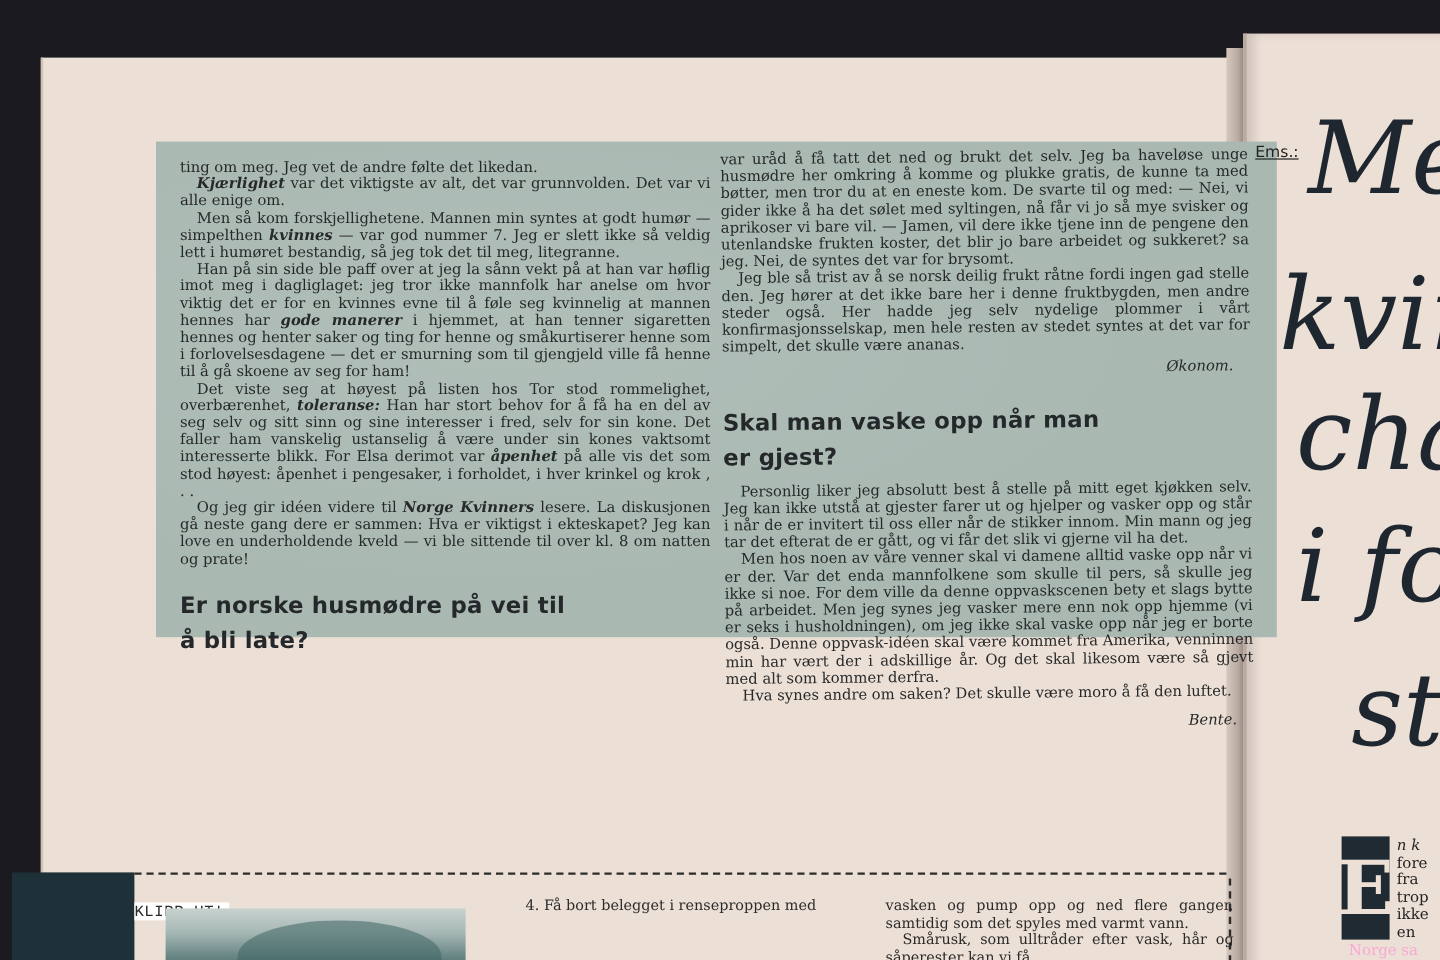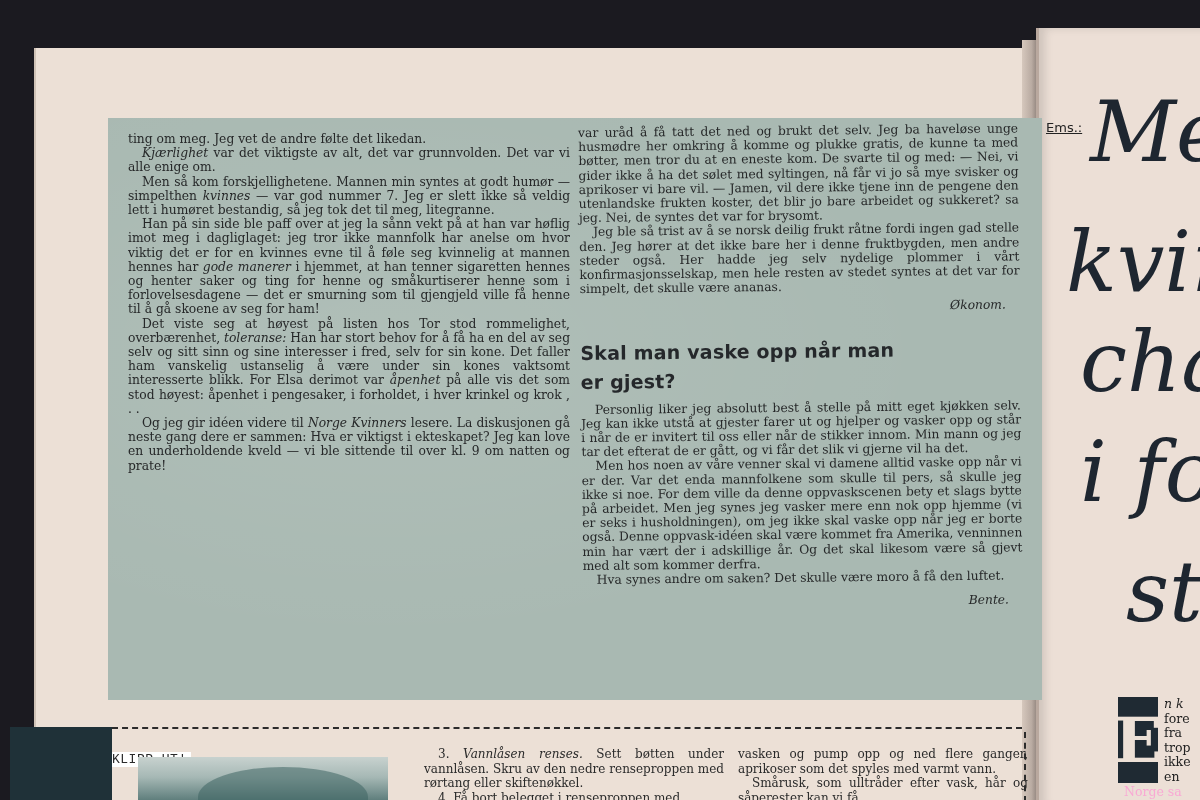--- a/index.html
+++ b/index.html
@@ -17,34 +17,34 @@
     position: absolute; left: 1036px; top: 28px; width: 170px; height: 780px;
     background: #ecdfd6;
     border-left: 3px solid #b9a89e;
     box-shadow: inset 6px 0 8px rgba(0,0,0,0.12);
   }
   .gutter {
     position: absolute; left: 1022px; top: 40px; width: 16px; height: 770px;
     background: linear-gradient(90deg, #d6c8bd, #b9aba2 60%, #8b7e77);
   }
   .blue-box {
-    position: absolute; left: 108px; top: 118px; width: 934px; height: 582px;
+    position: absolute; left: 130px; top: 118px; width: 934px; height: 413px;
     background: #a9b9b2;
     background-image: radial-gradient(ellipse at 30% 40%, rgba(255,255,255,0.08), transparent 60%);
   }
   .col {
     position: absolute; top: 0; width: 442px;
     font-size: 12.3px; line-height: 14.2px; color: #262829;
     text-align: justify;
   }
   .col.left { left: 20px; top: 14px; }
   .col.right { left: 470px; top: 8px; width: 440px; transform: rotate(-0.6deg); transform-origin: 0 0; }
   .col p { margin: 0; text-indent: 14px; }
   .col p.noindent { text-indent: 0; }
-  .col em { font-style: italic; }
+  .col em { font-style: italic; font-weight: bold; }
   .heading {
     font-family: "DejaVu Sans", sans-serif; font-weight: bold;
     font-size: 19px; line-height: 29px; color: #25282b;
     margin: 18px 0 6px 0; letter-spacing: 0.2px;
   }
   .signature {
     text-align: right; font-style: italic; margin-top: 6px; padding-right: 14px;
   }
   .cut-line {
     position: absolute; left: 112px; top: 727px; width: 910px; height: 0;
@@ -107,21 +107,25 @@
 <div class="gutter"></div>
 <div class="page-right"></div>
 
 <div class="blue-box">
   <div class="col left">
     <p class="noindent">ting om meg. Jeg vet de andre følte det likedan.</p>
     <p><em>Kjærlighet</em><span> var det viktigste av alt, det var grunnvolden. Det var vi alle enige om.</span></p>
     <p><span>Men så kom forskjellighetene. Mannen min syntes at godt humør — simpelthen </span><em>kvinnes</em><span> — var god nummer 7. Jeg er slett ikke så veldig lett i humøret bestandig, så jeg tok det til meg, litegranne.</span></p>
     <p><span>Han på sin side ble paff over at jeg la sånn vekt på at han var høflig imot meg i dagliglaget: jeg tror ikke mannfolk har anelse om hvor viktig det er for en kvinnes evne til å føle seg kvinnelig at mannen hennes har </span><em>gode manerer</em><span> i hjemmet, at han tenner sigaretten hennes og henter saker og ting for henne og småkurtiserer henne som i forlovelsesdagene — det er smurning som til gjengjeld ville få henne til å gå skoene av seg for ham!</span></p>
     <p><span>Det viste seg at høyest på listen hos Tor stod rommelighet, overbærenhet, </span><em>toleranse:</em><span> Han har stort behov for å få ha en del av seg selv og sitt sinn og sine interesser i fred, selv for sin kone. Det faller ham vanskelig ustanselig å være under sin kones vaktsomt interesserte blikk. For Elsa derimot var </span><em>åpenhet</em><span> på alle vis det som stod høyest: åpenhet i pengesaker, i forholdet, i hver krinkel og krok , . .</span></p>
-    <p><span>Og jeg gir idéen videre til </span><em>Norge Kvinners</em><span> lesere. La diskusjonen gå neste gang dere er sammen: Hva er viktigst i ekteskapet? Jeg kan love en underholdende kveld — vi ble sittende til over kl. 9 om natten og prate!</span></p>
+    <p><span>Og jeg gir idéen videre til </span><em>Norge Kvinners</em><span> lesere. La diskusjonen gå neste gang dere er sammen: Hva er viktigst i ekteskapet? Jeg kan love en underholdende kveld — vi ble sittende til over kl. 8 om natten og prate!</span></p>
+    <div class="heading">
+      <div>Er norske husmødre på vei til</div>
+      <div>å bli late?</div>
+    </div>
   </div>
 
   <div class="col right">
     <p class="noindent">var uråd å få tatt det ned og brukt det selv. Jeg ba haveløse unge husmødre her omkring å komme og plukke gratis, de kunne ta med bøtter, men tror du at en eneste kom. De svarte til og med: — Nei, vi gider ikke å ha det sølet med syltingen, nå får vi jo så mye svisker og aprikoser vi bare vil. — Jamen, vil dere ikke tjene inn de pengene den utenlandske frukten koster, det blir jo bare arbeidet og sukkeret? sa jeg.  Nei, de syntes det var for brysomt.</p>
     <p>Jeg ble så trist av å se norsk deilig frukt råtne fordi ingen gad stelle den. Jeg hører at det ikke bare her i denne fruktbygden, men andre steder også. Her hadde jeg selv nydelige plommer i vårt konfirmasjonsselskap, men hele resten av stedet syntes at det var for simpelt, det skulle være ananas.</p>
     <div class="signature">Økonom.</div>
     <div class="heading" style="margin-top:22px">
       <div>Skal man vaske opp når man</div>
       <div>er gjest?</div>
     </div>
@@ -132,25 +136,24 @@
   </div>
 </div>
 
 <div class="dark-photo"></div>
 <div class="cut-line"></div>
 <div class="cut-label">KLIPP UT!</div>
 <div class="cut-vert"></div>
 <div class="photo"></div>
 
 <div class="bottom-col a">
-  <p><span>3.</span> <em>Vannlåsen renses.</em><span> Sett bøtten under vannlåsen. Skru av den nedre renseproppen med rørtang eller skiftenøkkel.</span></p>
   <p>4. Få bort belegget i renseproppen med</p>
 </div>
 <div class="bottom-col b">
-  <p style="text-indent:0">vasken og pump opp og ned flere ganger, aprikoser som det spyles med varmt vann.</p>
+  <p style="text-indent:0">vasken og pump opp og ned flere ganger, samtidig som det spyles med varmt vann.</p>
   <p>Smårusk, som ulltråder efter vask, hår og såperester kan vi få ...</p>
 </div>
 
 <div class="ems">Ems.:</div>
 <div class="script" style="left:1090px; top:90px;">Med</div>
 <div class="script" style="left:1066px; top:220px;">kvin</div>
 <div class="script" style="left:1080px; top:320px;">cha</div>
 <div class="script" style="left:1080px; top:430px;">i fo</div>
 <div class="script" style="left:1126px; top:550px;">st</div>
 

